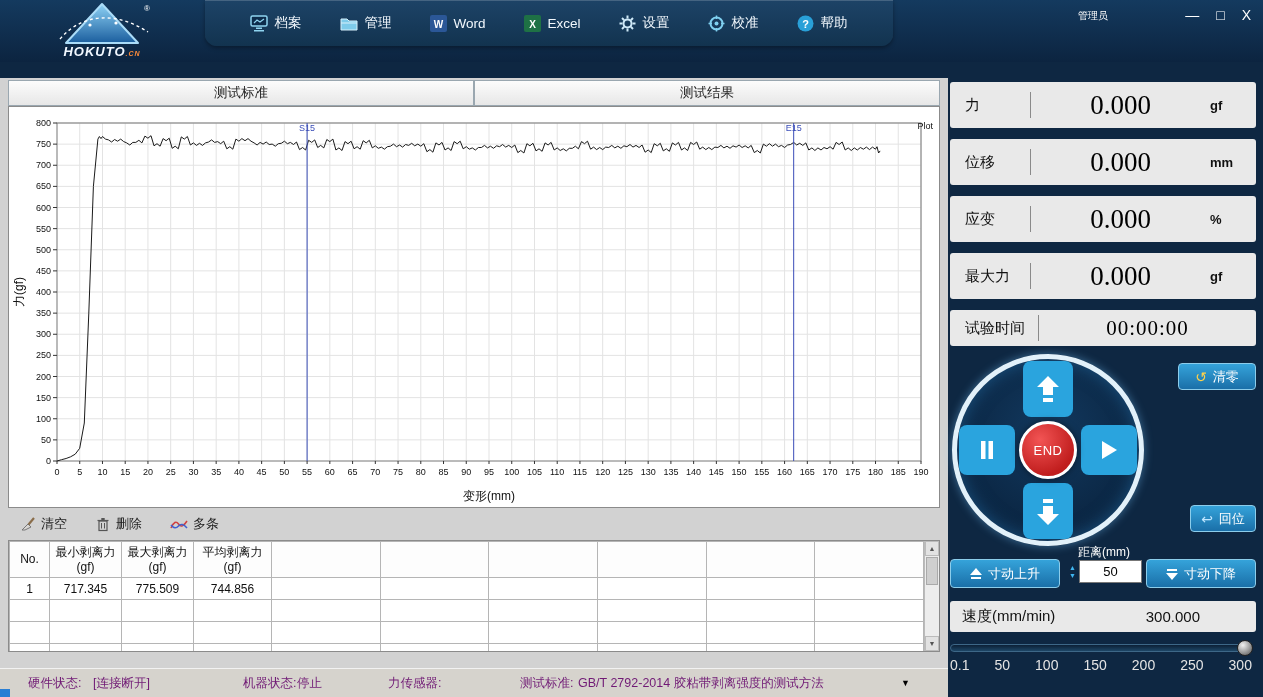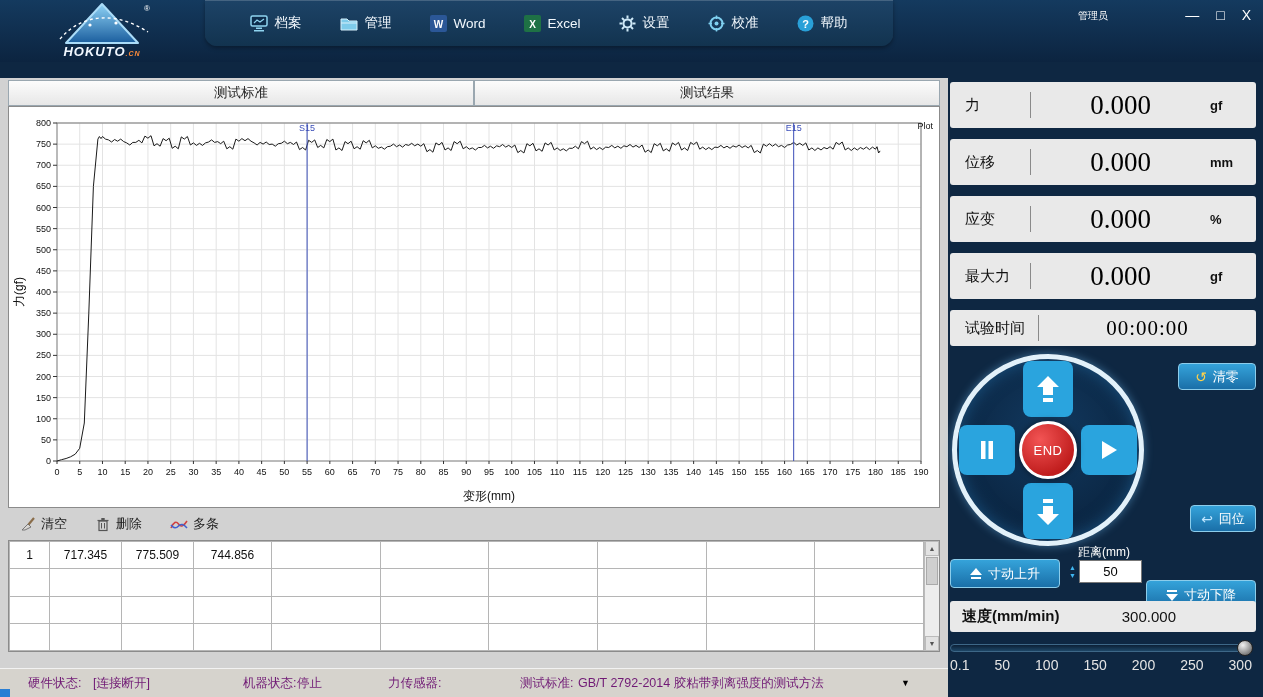--- a/index.html
+++ b/index.html
@@ -57,22 +57,22 @@
 
   .blue-btn{position:absolute;display:flex;align-items:center;justify-content:center;gap:6px;background:linear-gradient(#35a3da,#1a6fa8);border:1px solid #8ccdeb;border-radius:4px;color:#fff;font-size:13px;cursor:pointer;}
   .gold{color:#ffd24a;font-size:14px;line-height:1;}
 
   .dist-label{position:absolute;left:1066px;top:544px;width:76px;text-align:center;font-size:12px;color:#fff;}
   .spinner{position:absolute;left:1066px;top:560px;width:76px;height:23px;display:flex;}
   .spin-arrows{width:13px;display:flex;flex-direction:column;align-items:center;justify-content:center;color:#3fb6f0;font-size:7px;line-height:1.1;cursor:pointer;}
   .spin-val{flex:1;background:#fff;border:1px solid #777;font-size:13px;display:flex;align-items:center;justify-content:center;color:#000;}
 
   .speed-box{position:absolute;left:950px;top:601px;width:306px;height:31px;background:#e9e9e9;border-radius:3px;display:flex;align-items:center;font-size:15px;color:#111;}
-  .speed-box .lbl{padding-left:12px;font-weight:bold;}
-  .speed-box .val{margin-left:auto;padding-right:80px;font-size:15px;}
+  .speed-box .lbl{padding-left:12px;}
+  .speed-box .val{margin-left:auto;padding-right:56px;font-size:15px;}
 
   .slider{position:absolute;left:950px;top:641px;width:302px;height:14px;cursor:pointer;}
   .slider .track{position:absolute;left:0;right:0;top:3px;height:8px;border-radius:5px;background:linear-gradient(180deg,#0c2036,#1d4666);border:1px solid #3d6787;}
   .slider .knob{position:absolute;right:-1px;top:-1px;width:16px;height:16px;border-radius:50%;background:radial-gradient(circle at 35% 30%,#f2f2f2,#9a9a9a 55%,#4f4f4f);border:1px solid #222;}
   .slider-ticks{position:absolute;left:950px;top:657px;width:302px;display:flex;justify-content:space-between;font-size:14px;color:#e4e4e4;}
 
   
   .statusbar{position:absolute;left:0;top:668px;width:948px;height:29px;background:#d6d3cd;border-top:1px solid #f2f2f2;}
   .sb-item{position:absolute;top:0;line-height:28px;font-size:12.5px;color:#701a75;white-space:nowrap;}
   .dd-arrow{position:absolute;left:901px;top:0;line-height:28px;font-size:9px;color:#000;cursor:pointer;}
@@ -391,20 +391,35 @@
           <col style="width:72px">
           <col style="width:78px">
           <col>
           <col>
           <col>
           <col>
           <col>
           <col>
         </colgroup>
       <tbody>
+          <tr>
+        <th>No.</th>
+        <th>最小剥离力
+(gf)</th>
+        <th>最大剥离力
+(gf)</th>
+        <th>平均剥离力
+(gf)</th>
+        <th></th>
+        <th></th>
+        <th></th>
+        <th></th>
+        <th></th>
+        <th></th>
+      </tr>
       <tr>
         <td>1</td>
         <td>717.345</td>
         <td>775.509</td>
         <td>744.856</td>
         <td></td>
         <td></td>
         <td></td>
         <td></td>
         <td></td>
@@ -531,21 +546,21 @@
     <span>寸动上升</span>
   </button>
   <div class="dist-label">距离(mm)</div>
   <div class="spinner">
     <div class="spin-arrows">
         <span>▲</span>
         <span>▼</span>
       </div>
     <div class="spin-val">50</div>
   </div>
-  <button class="blue-btn" style="left:1146px;top:580px;width:110px;height:29px">
+  <button class="blue-btn" style="left:1146px;top:559px;width:110px;height:29px">
     <svg width="12" height="12" viewBox="0 0 12 12">
         <rect x="1" y="1" width="10" height="2" fill="#fff"></rect>
         <path d="M6 12 L12 5 H0 Z" fill="#fff"></path>
       </svg>
     <span>寸动下降</span>
   </button>
 
   <div class="speed-box">
     <span class="lbl">速度(mm/min)</span>
     <span class="val">300.000</span>

